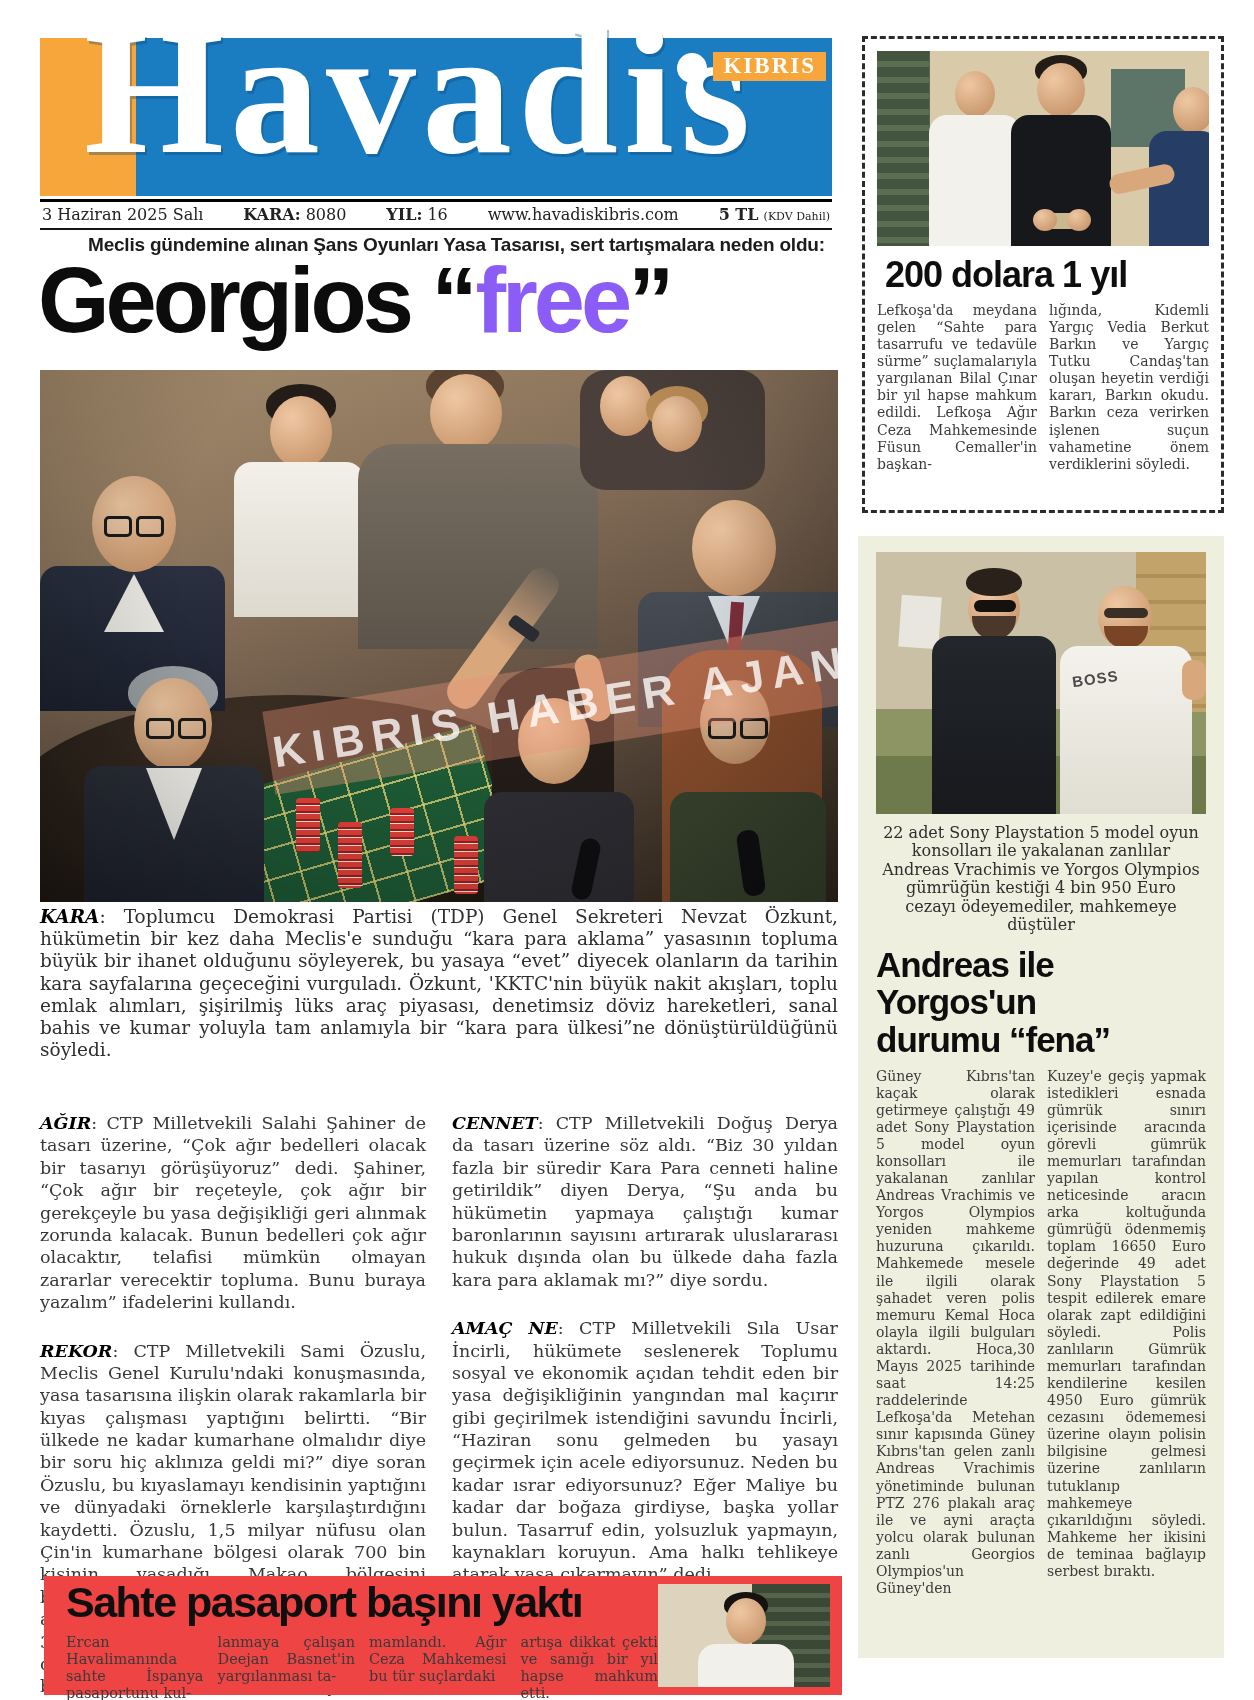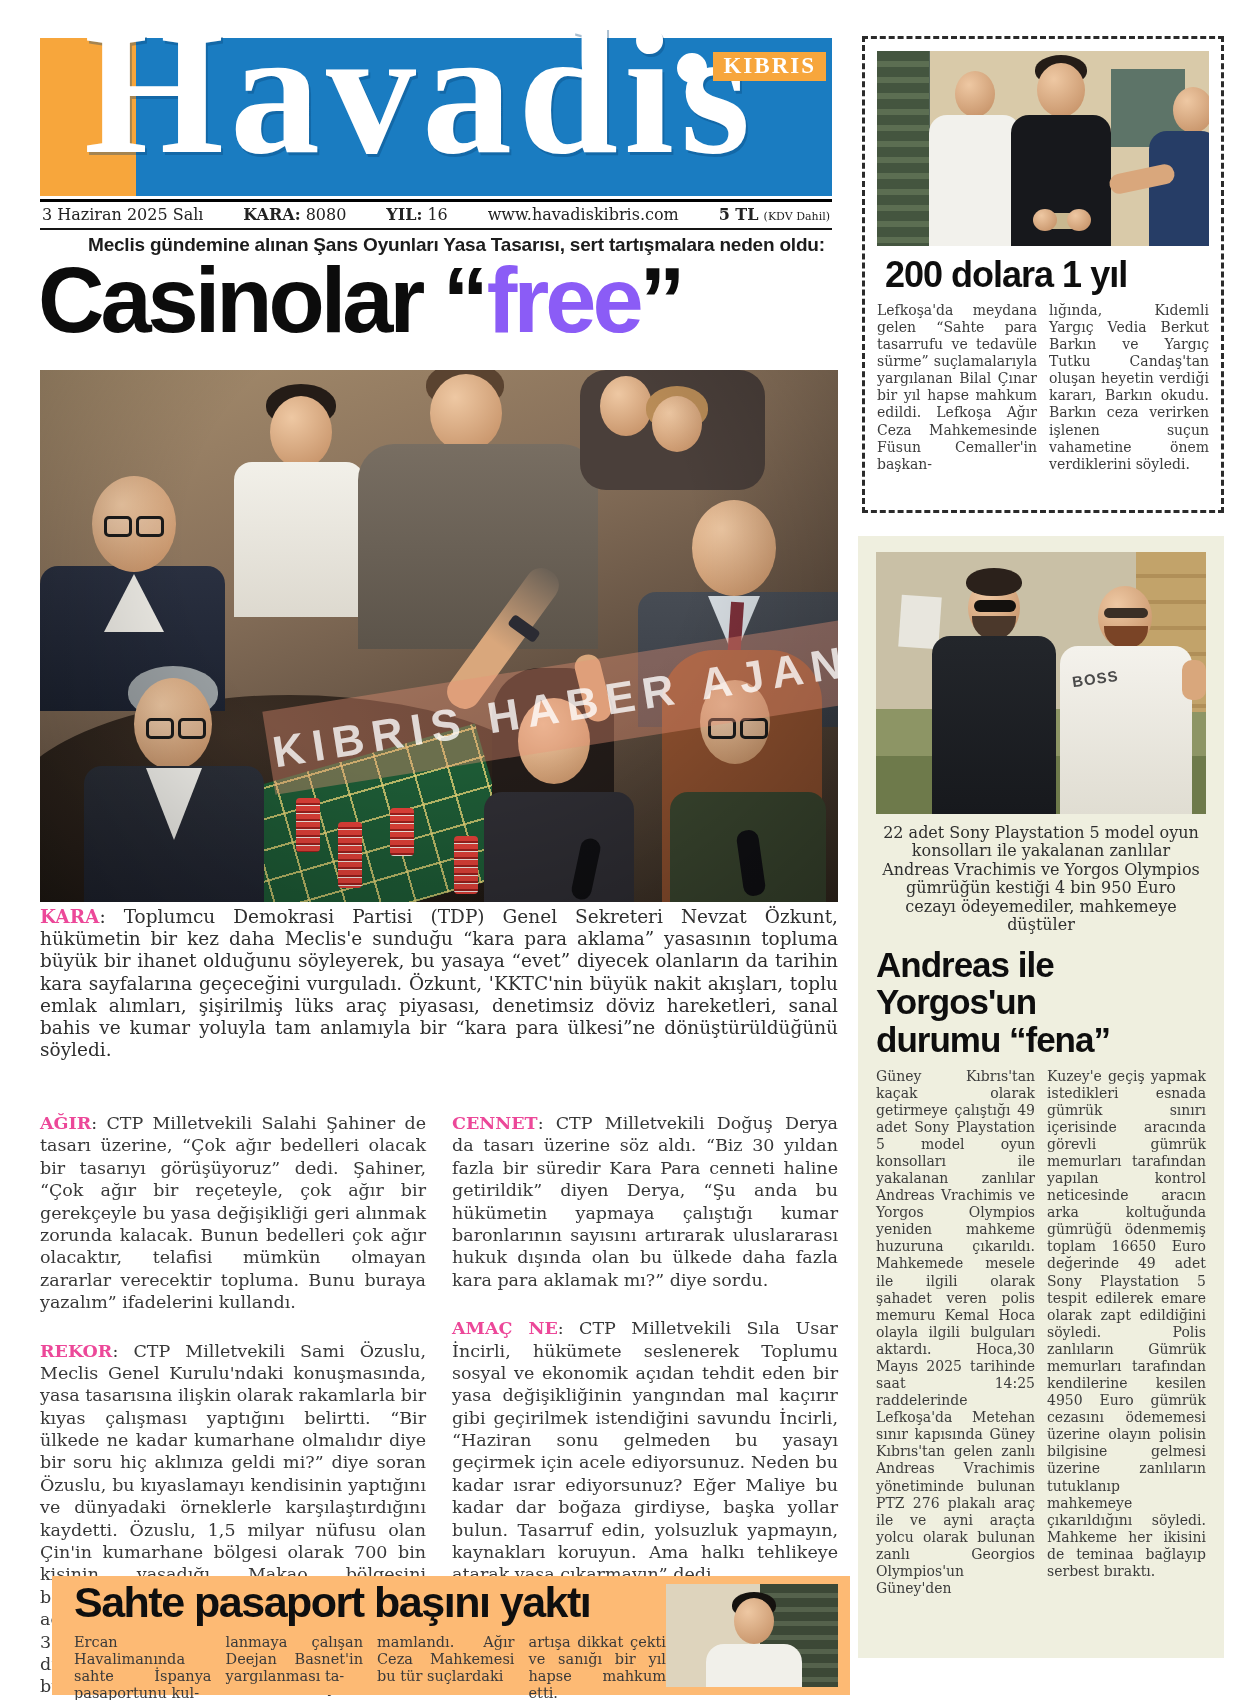--- a/index.html
+++ b/index.html
@@ -53,27 +53,27 @@
   .watermark{position:absolute;left:225px;top:292px;width:630px;height:84px;
         background:rgba(233,148,118,.38);transform:rotate(-9deg);
         display:flex;align-items:center;justify-content:center;}
   .watermark span{font-family:"Liberation Sans",sans-serif;font-weight:bold;font-size:44px;
         letter-spacing:8px;color:rgba(255,255,255,.78);white-space:nowrap;}
   .m-vign{position:absolute;inset:0;background:radial-gradient(ellipse at 50% 32%,transparent 45%,rgba(0,0,0,.32));}
 
   
   .lead-para{position:absolute;left:40px;top:906px;width:798px;font-size:18.5px;line-height:1.2;
         text-align:justify;color:#2f2f2f;margin:0;}
-  .tag{color:#ec4899;font-weight:bold;}
+  .tag{color:#000000;font-weight:bold;font-style:italic;}
   .cols{position:absolute;left:40px;top:1112px;width:798px;display:flex;gap:26px;}
   .col{width:386px;font-size:17.5px;line-height:1.28;text-align:justify;color:#383838;}
   .col p{margin:0 0 26px 0;}
 
   
-  .passport-box{position:absolute;left:52px;top:1576px;width:798px;height:119px;background:#fdba74;}
+  .passport-box{position:absolute;left:44px;top:1576px;width:798px;height:119px;background:#ef4444;}
   .passport-headline{position:absolute;left:22px;top:2px;font-family:"Liberation Sans",sans-serif;
         font-weight:900;font-size:43px;letter-spacing:-1.5px;color:#0f0f0f;}
   .passport-cols{position:absolute;left:22px;top:58px;width:592px;display:flex;gap:14px;}
   .passport-cols div{flex:1;font-size:14.5px;line-height:1.18;text-align:justify;color:#3a3a3a;}
   .pphoto{position:absolute;right:12px;top:8px;width:172px;height:103px;overflow:hidden;
         background:linear-gradient(90deg,#ded4bd 0 55%,#46523f 55% 100%);}
 
   
   .dollar-box{position:absolute;left:862px;top:36px;width:362px;height:477px;box-sizing:border-box;
         border:3px dashed #2b2b2b;background:#fff;padding:12px;}
@@ -110,21 +110,21 @@
 
   <div class="infobar">
     <span>3 Haziran 2025 Salı</span>
     <span><b>KARA:</b> <span>8080</span></span>
     <span><b>YIL:</b> <span>16</span></span>
     <span>www.havadiskibris.com</span>
     <span><b>5 TL</b> <span class="price-note">(KDV Dahil)</span></span>
   </div>
 
   <div class="kicker">Meclis gündemine alınan Şans Oyunları Yasa Tasarısı, sert tartışmalara neden oldu:</div>
-  <div class="headline"><span>Casinolar</span> <span class="hl-q">“</span><span class="hl-red">free</span><span class="hl-q">”</span></div>
+  <div class="headline"><span>Georgios</span> <span class="hl-q">“</span><span class="hl-red">free</span><span class="hl-q">”</span></div>
 
   <div class="montage">
 
     <div class="abs" style="left:-40px;top:325px;width:580px;height:250px;border-radius:55% 55% 0 0;background:radial-gradient(ellipse at 40% 15%,#3c2f25,#16110d);"></div>
     <div class="felt" style="left:118px;top:398px;width:345px;height:155px;"></div>
     <div class="chip" style="left:256px;top:428px;height:54px;"></div>
     <div class="chip" style="left:298px;top:452px;height:66px;"></div>
     <div class="chip" style="left:350px;top:438px;height:48px;"></div>
     <div class="chip" style="left:414px;top:466px;height:58px;"></div>
     <div class="chip" style="left:452px;top:444px;height:42px;"></div>

